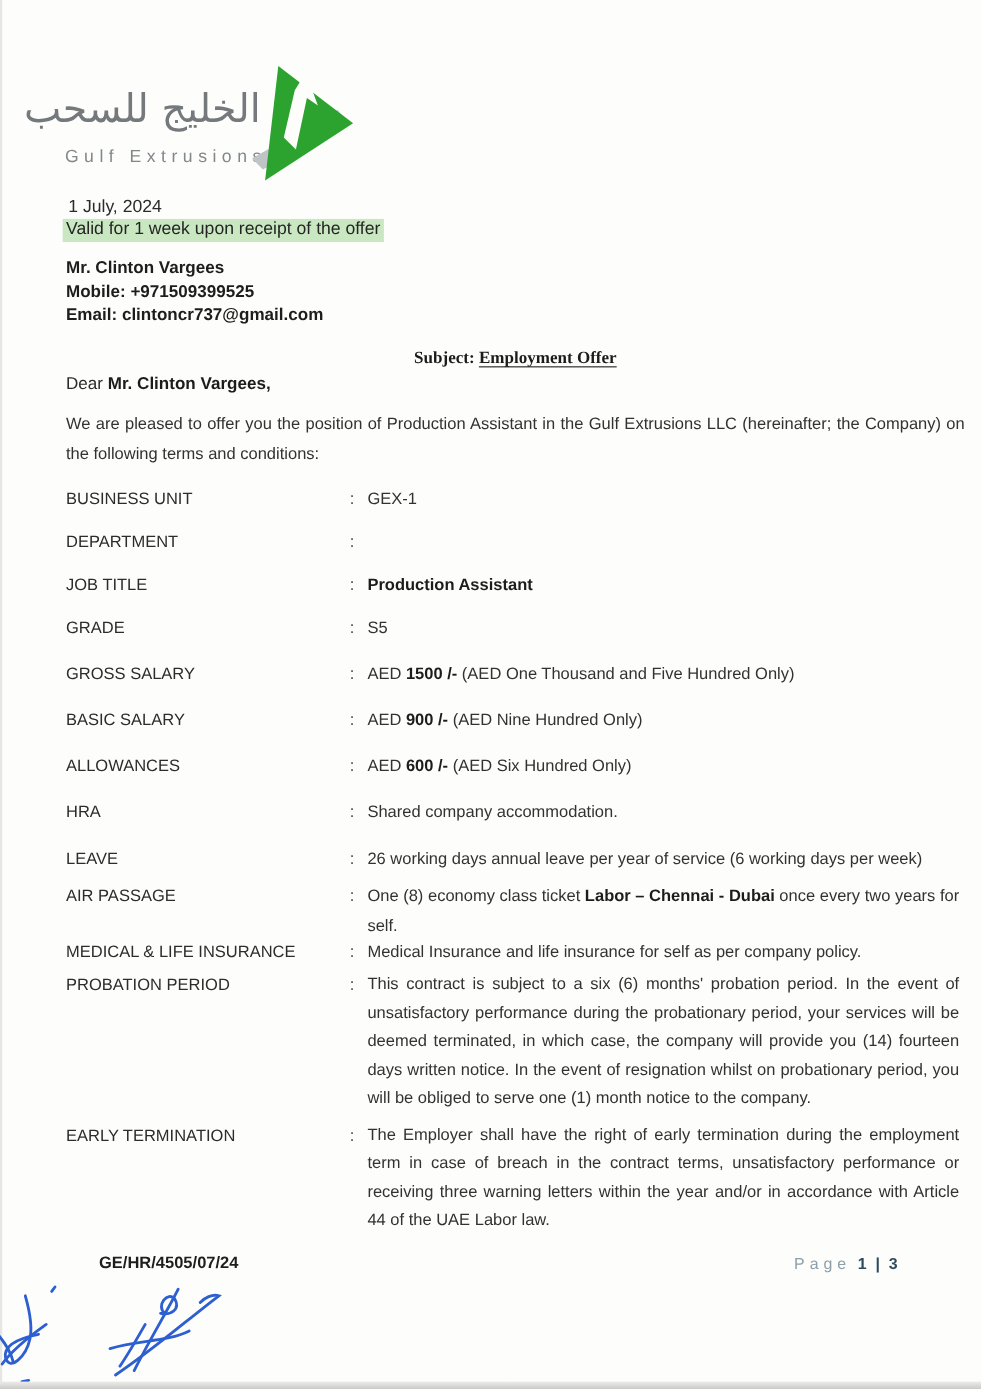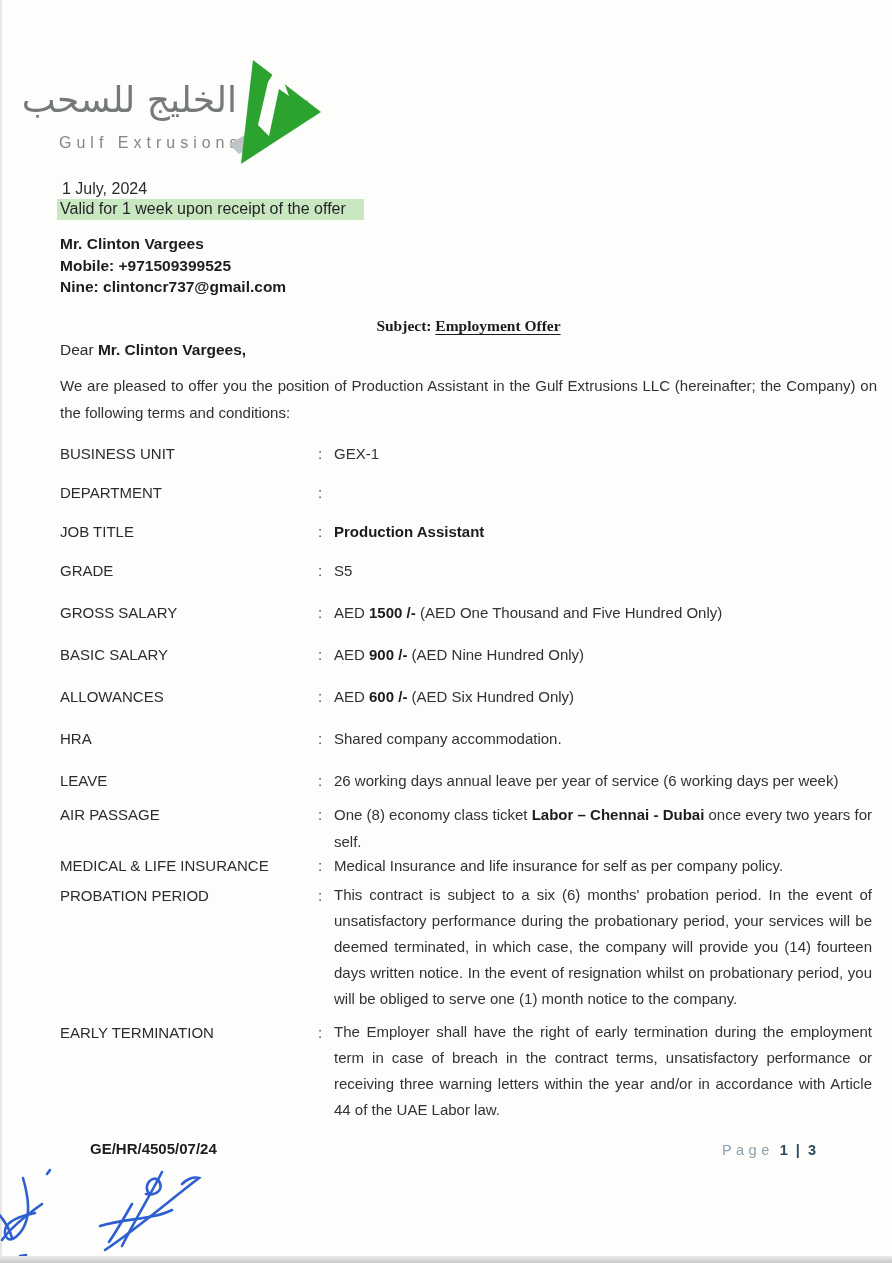--- a/index.html
+++ b/index.html
@@ -33,21 +33,21 @@
   .logo-english {
     position: absolute; left: 2px; top: 76px;
     font-size: 16px; letter-spacing: 5px; color: #82878a; white-space: nowrap;
   }
   .logo-arrow { position: absolute; left: 166px; top: 0; }
 
   
   .date-line { position: absolute; left: 62px; top: 180px; font-size: 16px; color: #2b2b2b; }
   .validity-note {
     position: absolute; left: 57px; top: 199px;
-    font-size: 16px; color: #242424; padding: 1px 18px 2px 3px;
+    font-size: 16px; color: #242424; padding: 1px 3px 2px 3px;
   }
   .recipient { position: absolute; left: 60px; top: 233px; font-size: 15.5px; font-weight: bold; color: #1d1d1d; line-height: 21.5px; }
 
   
   .subject-line { position: absolute; left: 60px; top: 317px; width: 817px; text-align: center; font-size: 15.5px; font-weight: bold; color: #1c1c1c; font-family: Liberation Serif, serif; }
   .subject-title { text-decoration: underline; text-underline-offset: 3px; }
   .greeting { position: absolute; left: 60px; top: 341px; font-size: 15.5px; color: #2b2b2b; }
   .greeting .b { font-weight: bold; color: #1c1c1c; }
   .intro { position: absolute; left: 60px; top: 372px; width: 817px; font-size: 15px; line-height: 27px; text-align: justify; color: #323232; }
 
@@ -92,21 +92,21 @@
       </svg>
     </span>
   </div>
 
   <div class="date-line">1 July, 2024</div>
   <div class="validity-note" style="background: rgb(201, 232, 194);">Valid for 1 week upon receipt of the offer</div>
 
   <div class="recipient">
     <div>Mr. Clinton Vargees</div>
     <div>Mobile: +971509399525</div>
-    <div>Nine: clintoncr737@gmail.com</div>
+    <div>Email: clintoncr737@gmail.com</div>
   </div>
 
   <div class="subject-line"><span>Subject: </span><span class="subject-title">Employment Offer</span></div>
 
   <div class="greeting"><span>Dear </span><span class="b">Mr. Clinton Vargees,</span></div>
 
   <div class="intro">We are pleased to offer you the position of Production Assistant in the Gulf Extrusions LLC (hereinafter; the Company) on the following terms and conditions:</div>
 
   <div class="terms">
       <div class="terms-row">

